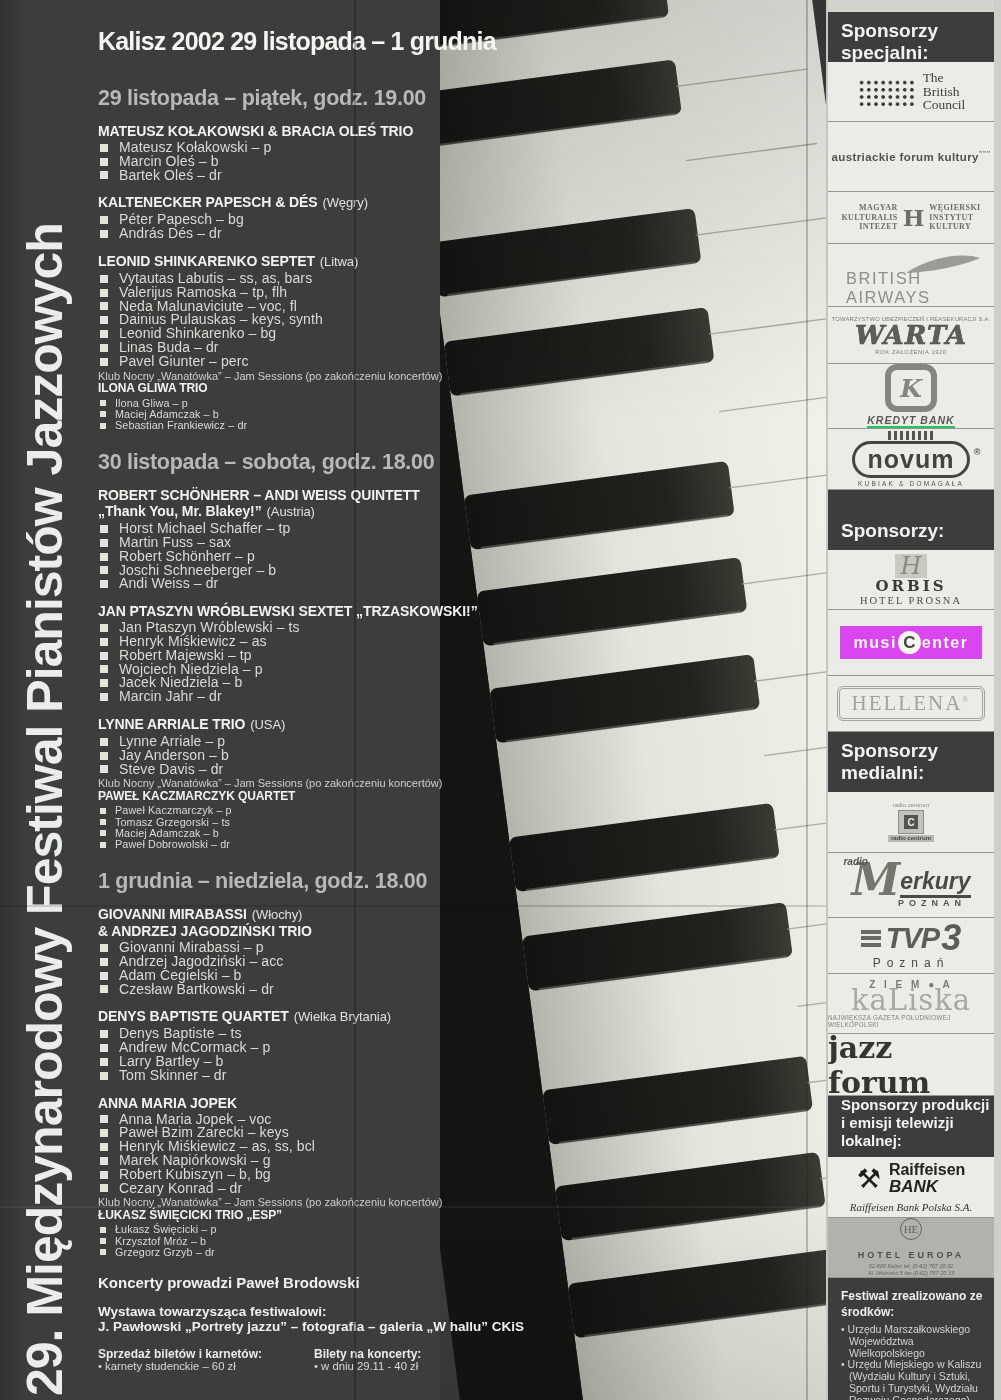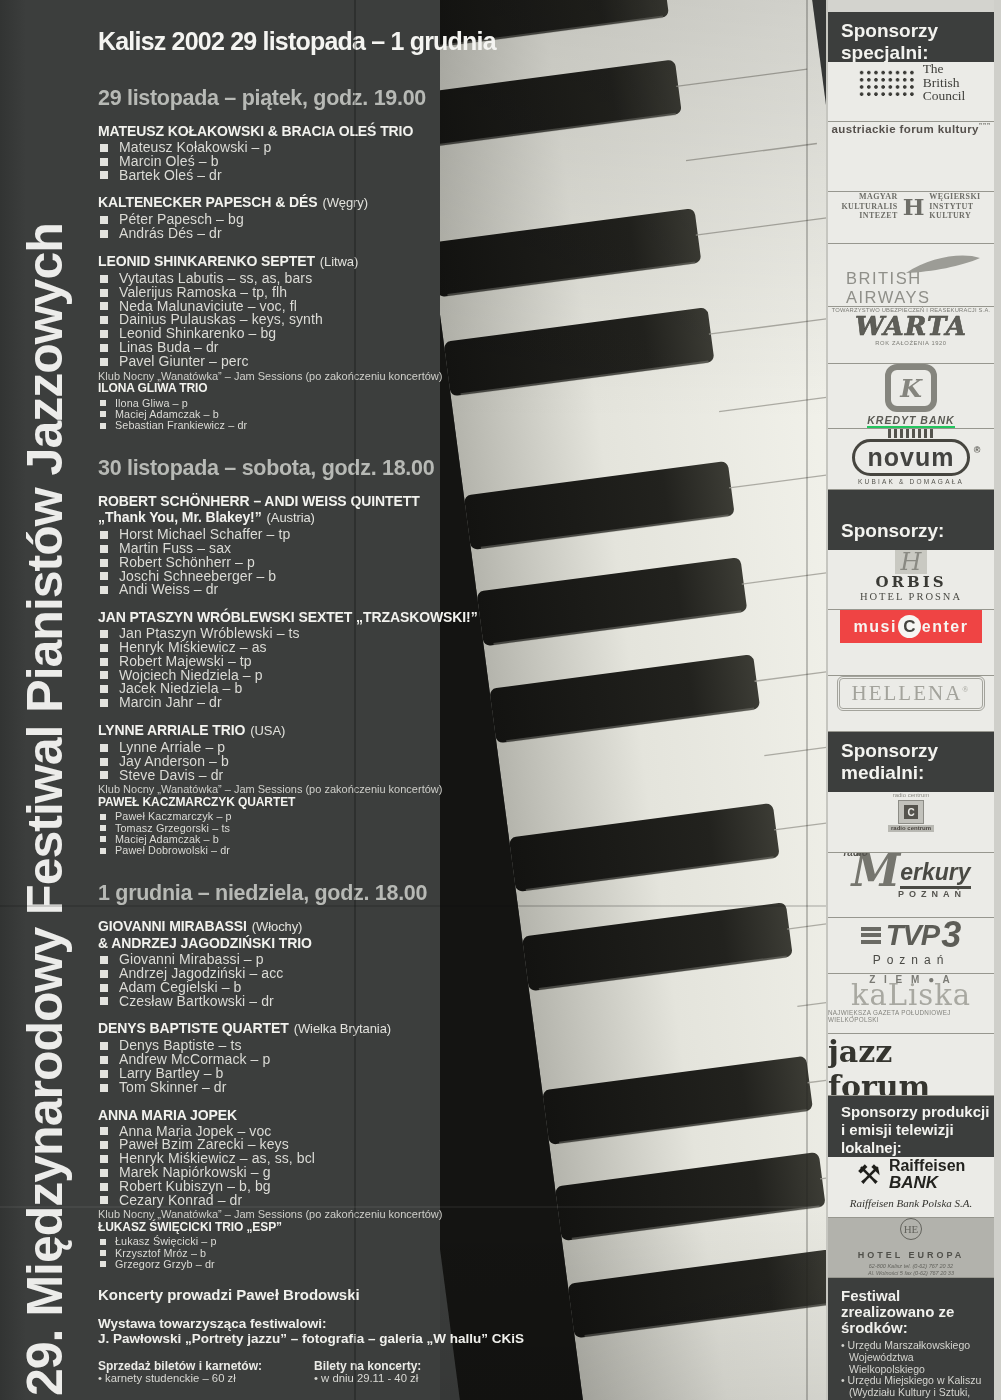--- a/index.html
+++ b/index.html
@@ -7,21 +7,21 @@
   body{position:relative;background:linear-gradient(90deg,#323433 0,#3c3e3d 26px);font-family:"Liberation Sans",sans-serif}
 
   
   .vtitle{position:absolute;left:0;top:0;width:96px;height:1400px;z-index:2}
   .vtitle span{position:absolute;left:74px;bottom:4px;transform-origin:0 100%;transform:rotate(-90deg);
     white-space:nowrap;font-weight:bold;font-size:50px;letter-spacing:-1px;color:#ececе8;color:#ececea}
 
   
   .main{position:absolute;left:98px;top:0;width:432px;padding-top:26px;z-index:3}
   .header{font-size:25px;font-weight:bold;color:#f4f4f1;letter-spacing:-0.8px;white-space:nowrap;line-height:30px}
-  .day-heading{font-size:21.5px;font-weight:bold;color:#b7b9b5;letter-spacing:-0.3px;margin-top:24px;line-height:26px;white-space:nowrap}
+  .day-heading{font-size:21.5px;font-weight:bold;color:#b7b9b5;letter-spacing:-0.3px;margin-top:18px;line-height:26px;white-space:nowrap}
   #days > .day-heading:first-child{margin-top:29px}
   .act{margin-top:12px}
   .act.klub{margin-top:1px}
   .act-title{font-size:14px;font-weight:bold;color:#f2f2ee;line-height:16px;letter-spacing:-0.1px;white-space:nowrap}
   .country{font-weight:normal;font-size:13px;color:#e2e2dd;margin-left:5px}
   .members{list-style:none;margin-top:2px}
   .members li{font-size:14px;line-height:13.8px;color:#dbdbd6;display:flex;align-items:center;white-space:nowrap;letter-spacing:0.1px}
   .bullet{width:8px;height:8px;background:#e3e3de;margin:0 11px 0 2px;flex:none}
   .pre-line{font-size:11px;line-height:12.5px;color:#cfcfca;white-space:nowrap}
   .act.klub .act-title{font-size:12px;line-height:13.5px}
@@ -42,22 +42,22 @@
   
   .cv1{position:absolute;left:354px;top:0;width:2px;height:1400px;background:rgba(18,18,16,.3);z-index:5}
   .cv2{position:absolute;left:806px;top:0;width:2px;height:1400px;background:rgba(30,30,28,.25);z-index:5}
   .ch1{position:absolute;left:0;top:905px;width:826px;height:2px;background:rgba(12,12,10,.16);z-index:5}
   .ch2{position:absolute;left:0;top:1206px;width:826px;height:2px;background:rgba(240,240,235,.06);z-index:5}
   .page-edge{position:absolute;left:994px;top:0;width:7px;height:1400px;background:#cfcfca;z-index:6}
 
   
   .sidebar{position:absolute;left:826px;top:0;width:168px;height:1400px;z-index:4;display:flex;flex-direction:column;background:#3c3e3d;border-left:2px solid #c6c6c0}
   .edge{height:12px;background:#d3d3ce;flex:none}
-  .sb{background:#ebebe7;border-bottom:1px solid #97978f;display:flex;flex-direction:column;align-items:center;flex:none;overflow:hidden;position:relative}
-  .sb-dark{background:#3c3e3d;color:#f3f3ef;font-weight:bold;flex:none;padding-left:13px;display:flex;flex-direction:column;justify-content:flex-end}
+  .sb{background:#ebebe7;border-bottom:1px solid #97978f;display:flex;flex-direction:column;align-items:center;justify-content:center;flex:none;overflow:hidden;position:relative}
+  .sb-dark{background:#3c3e3d;color:#f3f3ef;font-weight:bold;flex:none;padding-left:13px;display:flex;flex-direction:column;justify-content:flex-start}
   .sb-dark.jt{justify-content:flex-start;padding-top:8px}
   .sb-dark.jb{justify-content:flex-end;padding-bottom:8px}
   .sb-dark .lbl{font-size:19px;line-height:22px}
   .sb-dark.small .lbl{font-size:15px;line-height:18px}
 
   .bc-row{display:flex;align-items:center;gap:8px}
   .bc-dots{width:58px;height:28px;background-image:radial-gradient(circle,#3a3a36 1.6px,transparent 2px);background-size:7.2px 7.2px;background-position:1px 1px}
   .bc-text{font-family:"Liberation Serif",serif;font-size:13.5px;line-height:13.5px;color:#3f3f3b}
   .afk{font-size:11.5px;font-weight:bold;letter-spacing:.4px;color:#55504c}
   .afk sup{font-size:7px;color:#7a7a74}
@@ -74,21 +74,21 @@
   .kb-badge{width:52px;height:48px;border:6px solid #85857e;border-radius:12px;display:flex;align-items:center;justify-content:center}
   .kb-k{font-family:"DejaVu Serif",serif;font-weight:bold;font-style:italic;font-size:25px;color:#85857e}
   .kb-name{font-size:10.5px;font-weight:bold;font-style:italic;letter-spacing:1px;color:#5a5a54;border-bottom:2px solid #22c55e;margin-top:2px}
   .crown{width:46px;height:9px;background:repeating-linear-gradient(90deg,#55544e 0 3px,transparent 3px 6px);margin-bottom:1px}
   .novum-oval{position:relative;border:3px solid #46453f;border-radius:24px;padding:0 13px;font-size:25px;font-weight:bold;letter-spacing:1px;line-height:31px;color:#434340}
   .novum-reg{position:absolute;right:-14px;top:-7px;font-size:9px;color:#55544e}
   .novum-sub{font-size:6.5px;letter-spacing:2.2px;color:#55544e;margin-top:2px}
   .orbis-h{font-family:"DejaVu Serif",serif;font-style:italic;font-size:24px;line-height:24px;color:#8a8a83;background:#c9c9c2;padding:0 6px}
   .orbis-name{font-family:"DejaVu Serif",serif;font-weight:bold;font-size:15px;letter-spacing:3px;color:#3a3a35;line-height:17px}
   .orbis-sub{font-family:"Liberation Serif",serif;font-size:10.5px;letter-spacing:2px;color:#4c4c46}
-  .mc{background:#ef4444;padding:5px 14px;display:flex;align-items:center}
+  .mc{background:#d946ef;padding:5px 14px;display:flex;align-items:center}
   .mc-a,.mc-b{font-size:16px;font-weight:bold;color:#f6f6f2;letter-spacing:1.5px}
   .mc-c{width:23px;height:23px;border-radius:50%;background:#f6f6f2;color:#45453f;font-weight:bold;font-size:17px;display:flex;align-items:center;justify-content:center;margin:0 1px}
   .hel{border:3px double #a3a39c;border-radius:6px;padding:2px 12px;font-family:"Liberation Serif",serif;font-size:21px;letter-spacing:2px;color:#a3a39c}
   .hel sup{font-size:8px}
   .rc-top,.rc-bot{font-size:6px;color:#8c8c86;line-height:7px}
   .rc-bot{font-weight:bold;background:#b9b9b3;color:#4a4641;padding:0 3px;margin-top:1px}
   .rc-icon{width:26px;height:24px;background:#c2c2bc;border:1px solid #8c8c86;display:flex;align-items:center;justify-content:center;margin-top:1px}
   .rc-c{width:14px;height:14px;background:#55544e;color:#ebebe7;font-size:10px;font-weight:bold;display:flex;align-items:center;justify-content:center}
   .mk-wrap{position:relative;display:flex;align-items:flex-end;justify-content:center}
   .mk-radio{position:absolute;left:-8px;top:-6px;font-size:10px;font-weight:bold;font-style:italic;color:#55544f}
@@ -107,21 +107,21 @@
   .rf-row{display:flex;align-items:center;gap:8px}
   .rf-icon{font-size:27px;line-height:30px;color:#1e1e1a}
   .rf-name{font-size:16px;font-weight:bold;color:#23231f;line-height:17px}
   .rf-bank{font-size:17px;font-weight:bold;font-style:italic;color:#23231f;line-height:18px}
   .rf-sub{font-family:"Liberation Serif",serif;font-style:italic;font-size:11px;color:#33332e;margin-top:5px}
   .he-box{background:#b2b2ac}
   .he-circ{width:22px;height:26px;border:1px solid #63635d;border-radius:50%;color:#63635d;font-family:"Liberation Serif",serif;font-size:11px;display:flex;align-items:center;justify-content:center}
   .he-name{font-size:9px;letter-spacing:3px;font-weight:bold;color:#50504a;margin-top:10px}
   .he-addr{font-size:5.5px;font-style:italic;color:#63635d;line-height:7px;margin-top:3px;text-align:center}
   .funded{background:#3c3e3d;flex:1;padding:10px 12px 0 13px}
-  .f-title{font-size:15px;font-weight:bold;color:#f0f0ec;line-height:16px;width:142px}
+  .f-title{font-size:12px;font-weight:bold;color:#f0f0ec;line-height:16px;width:142px}
   #funded-list{margin-top:4px;width:146px}
   .fitem{font-size:10.5px;line-height:11.8px;color:#d4d4cf;padding-left:8px;text-indent:-8px}
 </style>
 </head>
 <body>
 
 <div class="piano">
   <svg viewBox="0 0 390 1400" preserveAspectRatio="none">
     <defs>
       <linearGradient id="bk" x1="0" y1="0" x2="1" y2="0">

